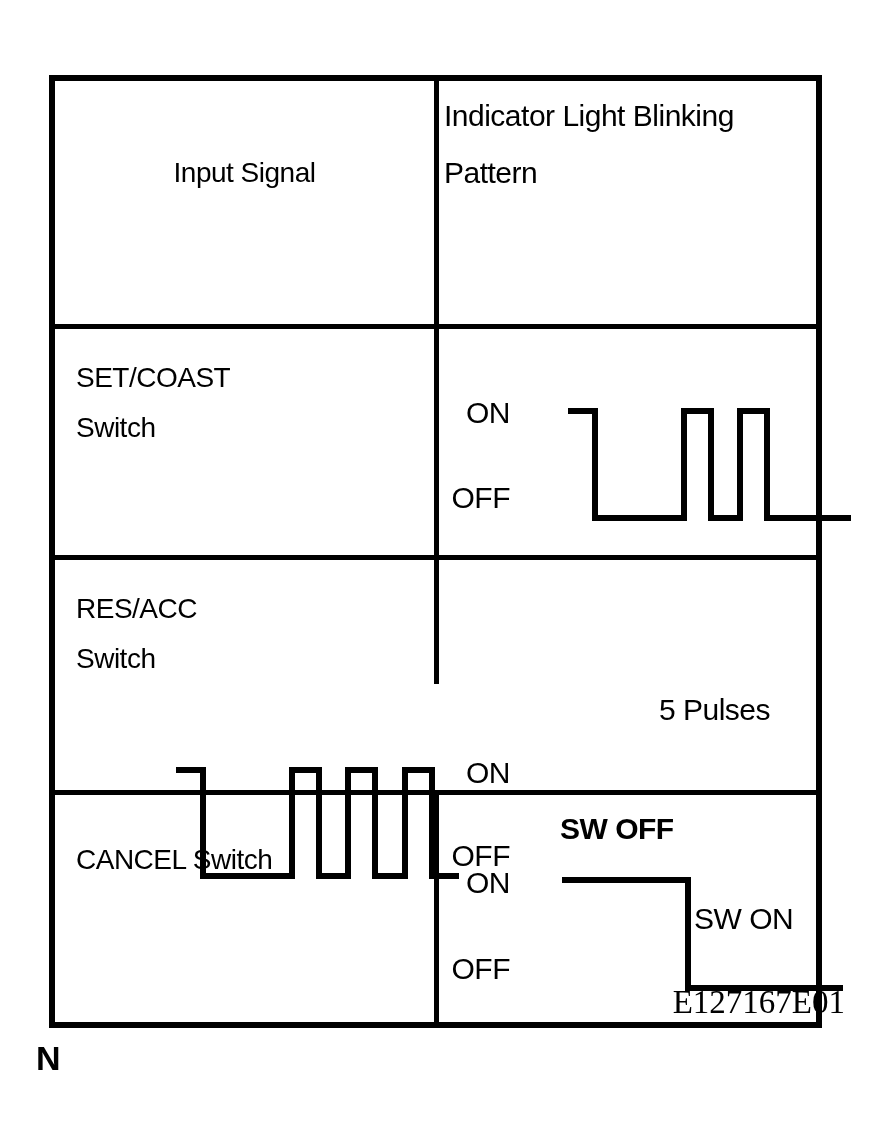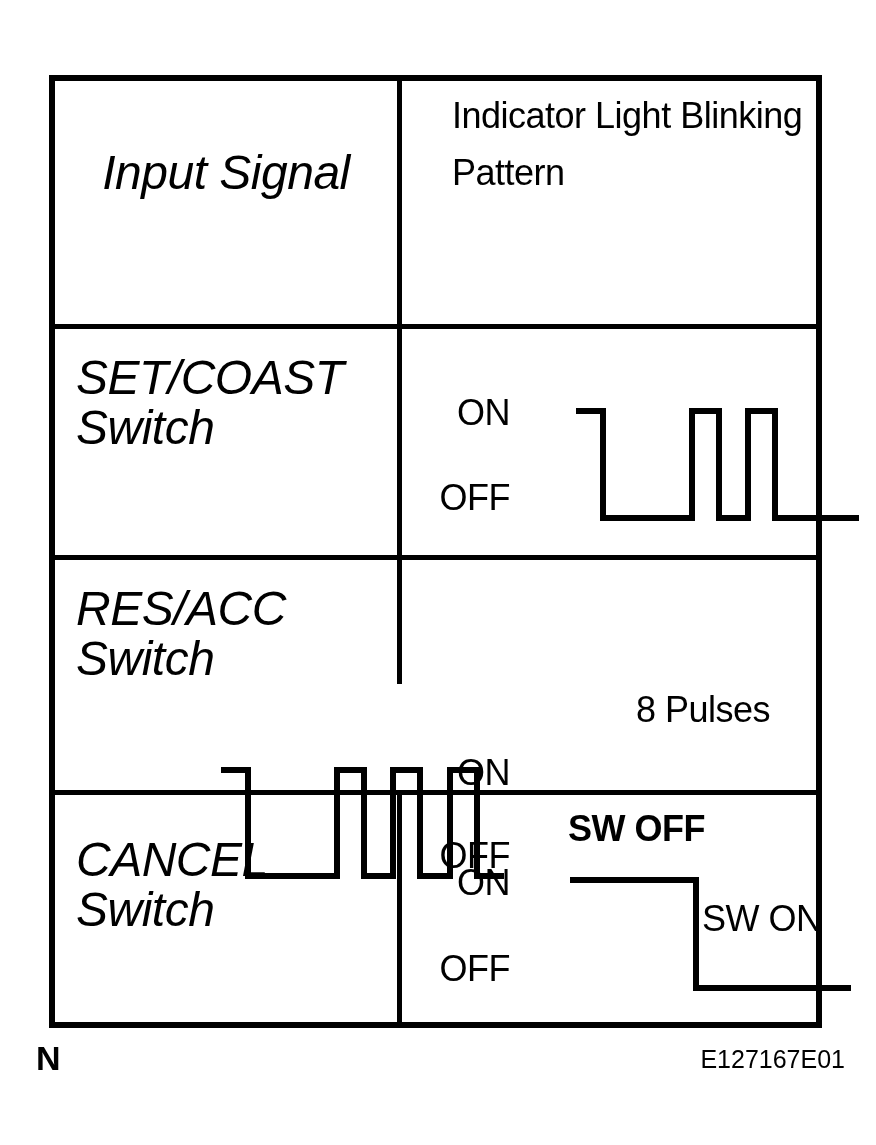--- a/index.html
+++ b/index.html
@@ -13,46 +13,46 @@
     border:6px solid #000; box-sizing:border-box;
     display:flex; flex-direction:column;
   }
   .row { display:flex; box-sizing:border-box; flex-shrink:0; }
   .row.bordered { border-bottom:5px solid #000; }
   .row.r-header { height:248px; }
   .row.r0 { height:231px;gap:8px; }
   .row.r1 { height:235px;flex-direction:column; }
   .row.r2 { height:227px; }
   .cell-left {
-    width:347px; box-sizing:border-box; border-right:5px solid #000;
-    position:relative; font-size:48px; line-height:50px;font-style:italic;
+    width:384px; box-sizing:border-box; border-right:5px solid #000;
+    position:relative; font-size:28px; line-height:50px;
   }
-  .cell-right { flex:1; position:relative; font-size:36px;margin-left:45px; }
+  .cell-right { flex:1; position:relative; font-size:30px; }
   .header-left { padding-top:67px; text-align:center; }
   .header-right { padding:6px 0 0 5px; line-height:57px; }
   .signal-text { padding:24px 0 0 21px; }
   .r2 .signal-text { padding-top:40px; }
   .wave-cell .lbl { position:absolute; line-height:42px; white-space:nowrap; }
   .caption-right { right:46px; }
   .r0 .caption-right { top:-1px; }
   .r1 .caption-right { top:5px; }
   .r2 .caption-sw-off { left:121px; top:13px;font-weight:bold; }
   .r2 .sw-on { left:255px; top:103px; }
   .on-lbl, .off-lbl { right:306px; text-align:right; }
   .r0 .on-lbl { top:63px; }   .r0 .off-lbl { top:148px; }
   .r1 .on-lbl { top:68px; }   .r1 .off-lbl { top:151px; }
   .r2 .on-lbl { top:67px; }   .r2 .off-lbl { top:153px; }
   .wave-svg { position:absolute; left:0; top:0; }
   .note {
     position:absolute; left:36px; top:1041px;
     font-size:34px; font-weight:bold; line-height:34px;
   }
   .figure-code {
-    position:absolute; right:31px; top:1047px;
-    font-size:25px; line-height:25px; letter-spacing:0;
+    position:absolute; right:31px; top:990px;
+    font-size:33px; line-height:25px; letter-spacing:0;font-family:Liberation Serif, serif;
   }
 </style>
 </head>
 <body>
 
 <div class="page">
   <div class="table">
 
     <div class="row r-header bordered">
       <div class="cell-left header-left">Input Signal</div>
@@ -76,21 +76,21 @@
     </div>
 
     <div class="row r1 bordered">
       <div class="cell-left">
         <div class="signal-text">
           <div>RES/ACC</div>
           <div>Switch</div>
         </div>
       </div>
       <div class="cell-right wave-cell">
-        <div class="lbl caption-right">8 Pulses</div>
+        <div class="lbl caption-right">5 Pulses</div>
         <div class="lbl on-lbl">ON</div>
         <div class="lbl off-lbl">OFF</div>
         <svg class="wave-svg" width="414" height="230" viewBox="0 0 414 230">
             <polyline points="121,86 148,86 148,192 237,192 237,86 264,86 264,192 293,192 293,86 320,86 320,192 350,192 350,86 377,86 377,192 404,192" fill="none" stroke="#000000" stroke-width="6"></polyline>
           </svg>
       </div>
     </div>
 
     <div class="row r2">
       <div class="cell-left">

